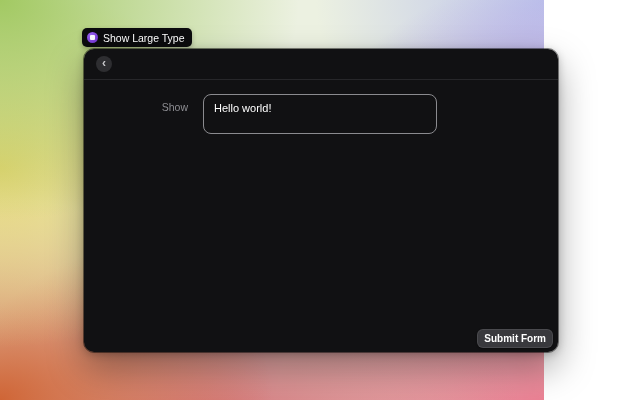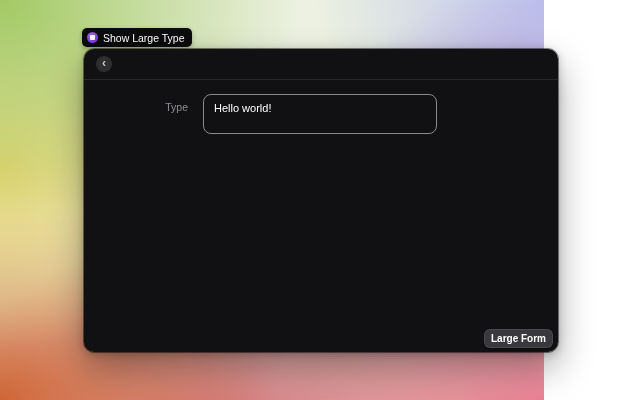--- a/index.html
+++ b/index.html
@@ -98,22 +98,22 @@
   <div class="window">
 
     <div class="window-header">
       <button class="back-btn">
         <span>‹</span>
       </button>
     </div>
 
     <div class="form-body">
       <div class="form-row">
-        <label class="field-label">Type</label>
+        <label class="field-label">Show</label>
         <textarea class="field-input" spellcheck="false" style="">Hello world!</textarea>
       </div>
     </div>
 
-    <button class="submit-btn">Large Form</button>
+    <button class="submit-btn">Submit Form</button>
 
   </div>
 
 </div>
 
 </body></html>

